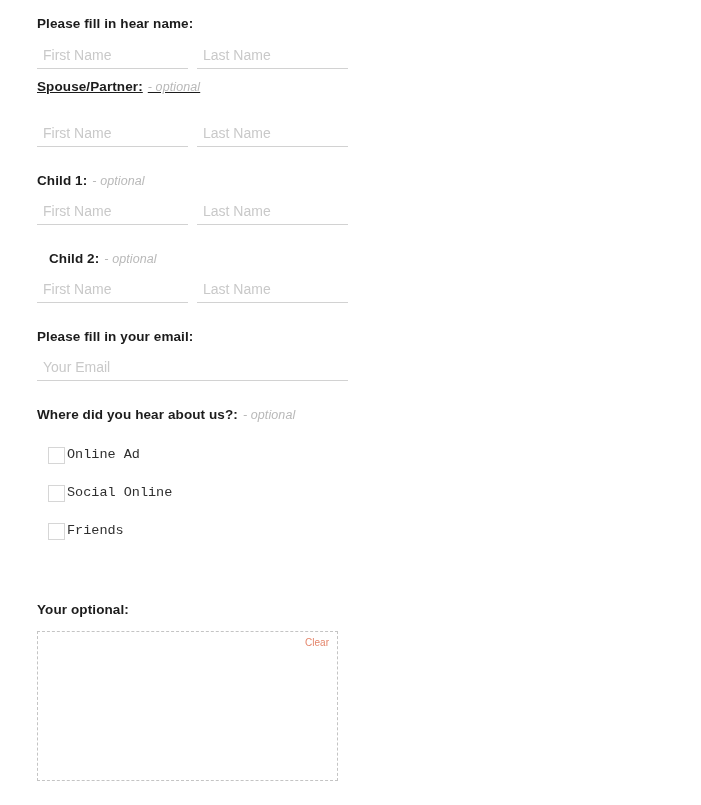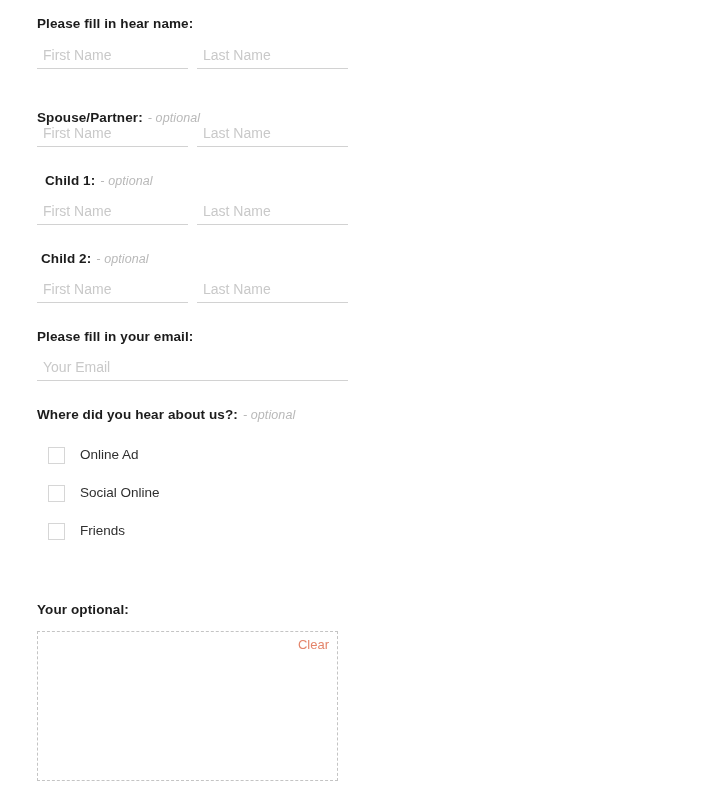--- a/index.html
+++ b/index.html
@@ -68,27 +68,27 @@
   .text-input::placeholder {
     color: #c9c9c9;
     font-size: 14px;
     opacity: 1;
   }
 
   
   .block-name      { position: absolute; left: 0;  top: 17px; }
   .row-name        { position: absolute; left: 0;  top: 44px; }
 
-  .block-spouse    { position: absolute; left: 0;  top: 111px; }
+  .block-spouse    { position: absolute; left: 0;  top: 80px; text-decoration: underline; }
   .row-spouse      { position: absolute; left: 0;  top: 122px; }
 
-  .block-child1    { position: absolute; left: 0;  top: 174px; margin-left: 8px; }
+  .block-child1    { position: absolute; left: 0;  top: 174px; }
   .row-child1      { position: absolute; left: 0;  top: 200px; }
 
-  .block-child2    { position: absolute; left: 4px;  top: 252px; }
+  .block-child2    { position: absolute; left: 12px;  top: 252px; }
   .row-child2      { position: absolute; left: 0;  top: 278px; }
 
   .block-email     { position: absolute; left: 0;  top: 330px; }
   .row-email       { position: absolute; left: 0;  top: 356px; }
 
   .block-hear      { position: absolute; left: 0;  top: 408px; }
   .checkbox-group  { position: absolute; left: 0;  top: 436px; }
 
   .block-signature { position: absolute; left: 0;  top: 603px; }
   .signature-pad   { position: absolute; left: 0;  top: 631px; }
@@ -104,38 +104,39 @@
     height: 17px;
     box-sizing: border-box;
     border: 1px solid #d6d6d6;
     background: #ffffff;
     margin-left: 11px;
     flex: 0 0 auto;
   }
   .checkbox-text {
     font-size: 13.5px;
     color: #2f2f2f;
-    margin-left: 15px;
+    margin-left: 2px;
     line-height: 1;
+    font-family: Liberation Mono, monospace;
   }
 
   
   .sig-box {
     position: relative;
     width: 301px;
     height: 150px;
     box-sizing: border-box;
     border: 1px dashed #c4c4c4;
     background: #ffffff;
   }
   .clear-link {
     position: absolute;
     top: 4px;
     right: 8px;
-    font-size: 13px;
+    font-size: 10px;
     color: #e4856b;
     text-decoration: none;
     cursor: pointer;
     line-height: 1.4;
   }
 </style>
 </head>
 <body>
 
 <div class="form-root">

